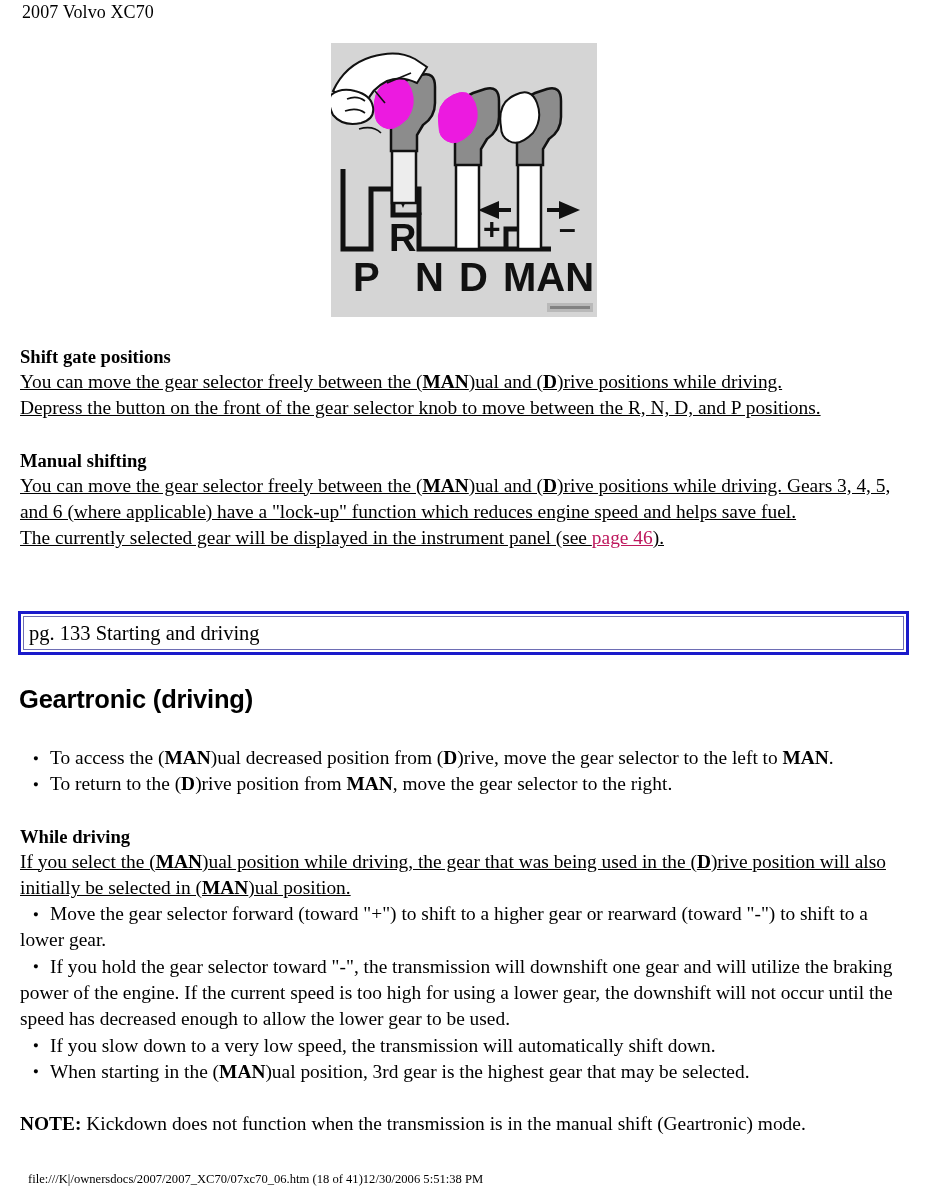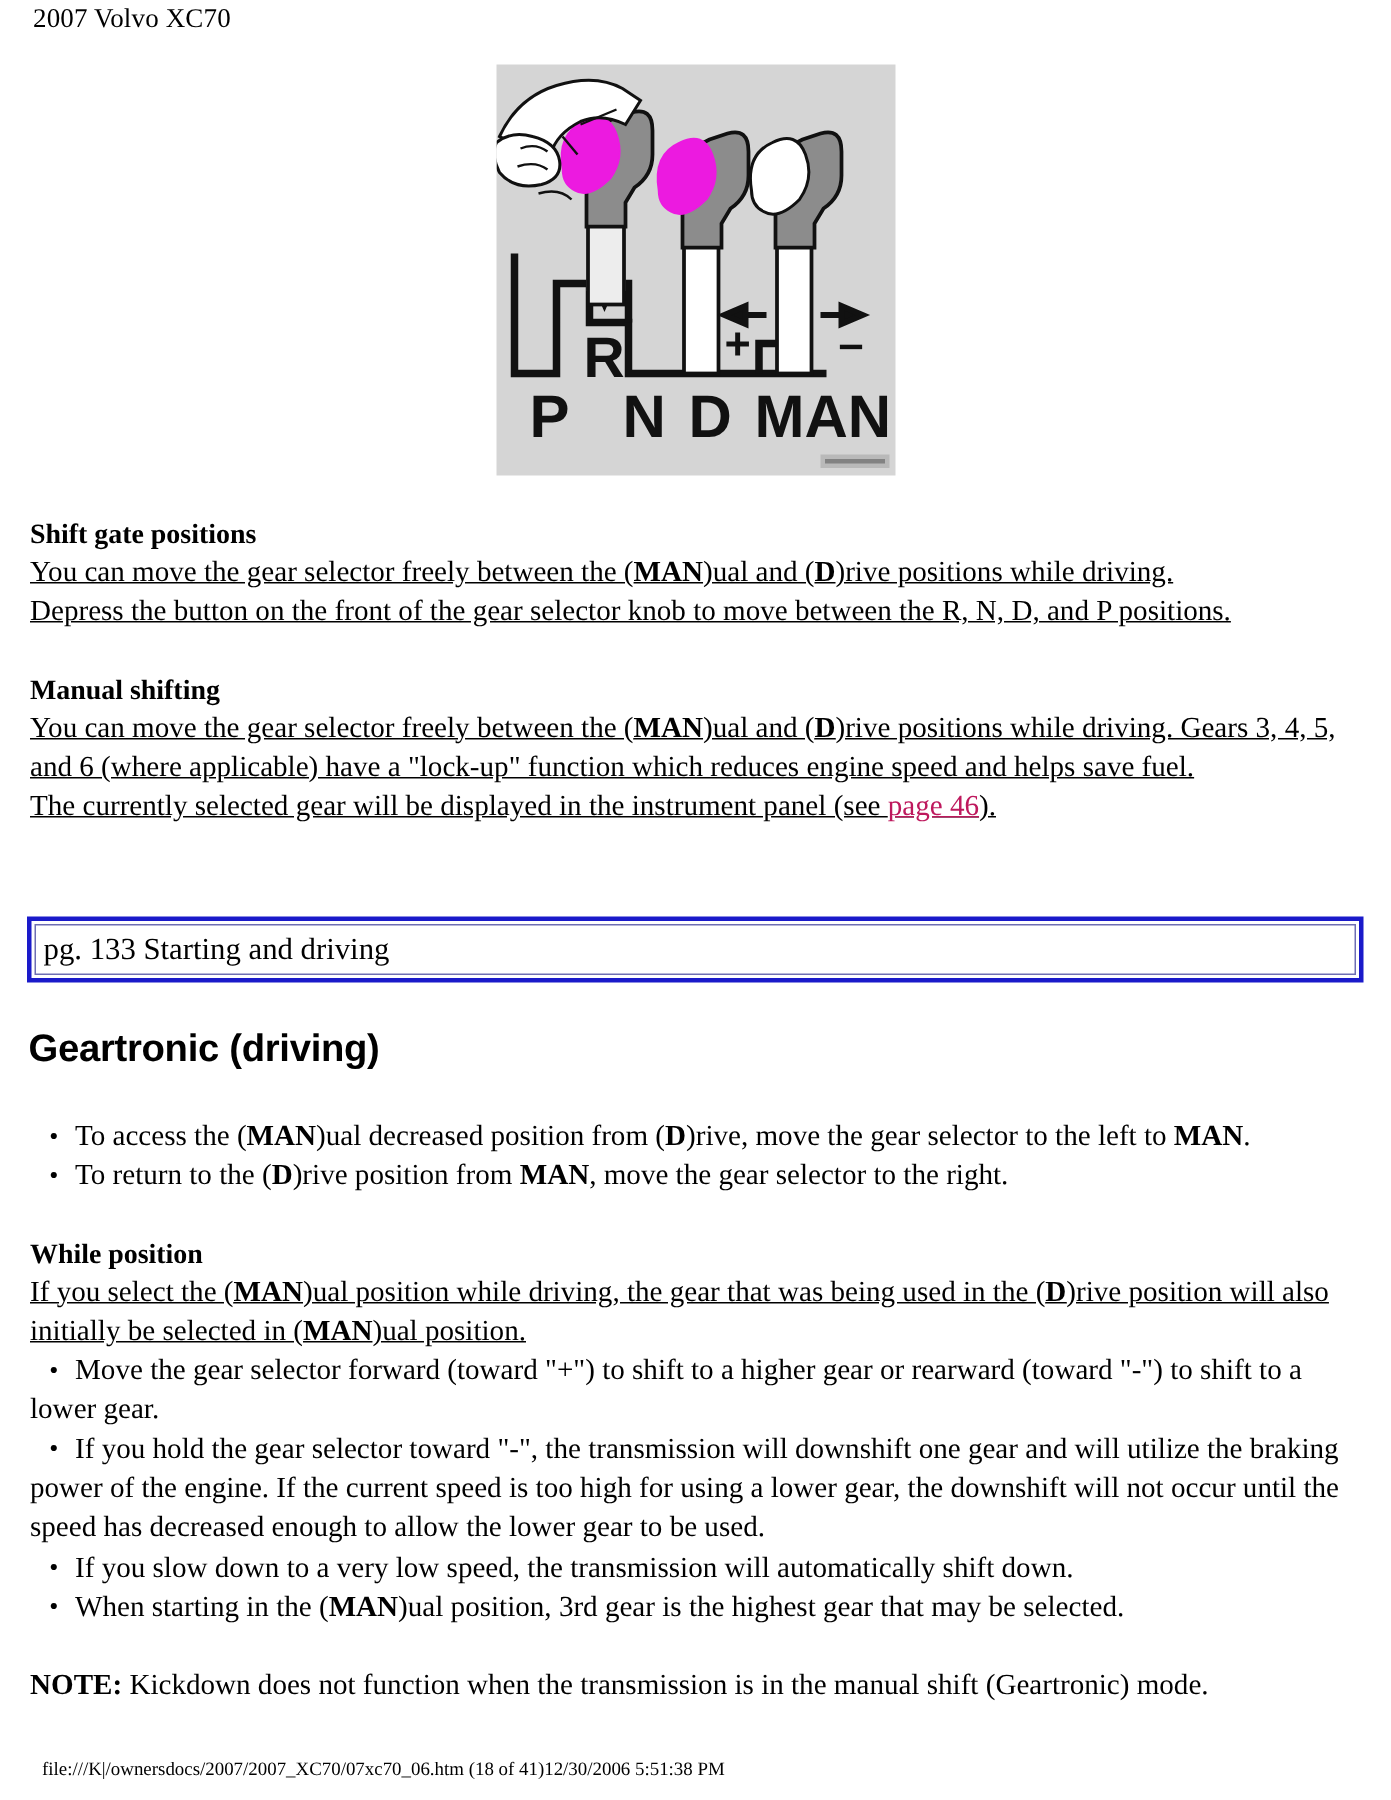--- a/index.html
+++ b/index.html
@@ -274,21 +274,21 @@
   <div class="content" style="top:745px;">
 
     <ul class="blist">
       <li><span>To access the (</span><b class="inl">MAN</b><span>)ual decreased position from (</span><b class="inl">D</b><span>)rive, move the gear selector to the left to </span><b class="inl">MAN</b><span>.</span></li>
 
       <li><span>To return to the (</span><b class="inl">D</b><span>)rive position from </span><b class="inl">MAN</b><span>, move the gear selector to the right.</span></li>
     </ul>
 
     <div class="gap"></div>
 
-    <div class="sec-head">While position</div>
+    <div class="sec-head">While driving</div>
 
     <p class="para"><span>If you select the (</span><b class="inl">MAN</b><span>)ual position while driving, the gear that was being used in the (</span><b class="inl">D</b><span>)rive position will also initially be selected in (</span><b class="inl">MAN</b><span>)ual position.</span></p>
 
     <ul class="blist flush">
       <li>Move the gear selector forward (toward "+") to shift to a higher gear or rearward (toward "-") to shift to a lower gear.</li>
       <li>If you hold the gear selector toward "-", the transmission will downshift one gear and will utilize the braking power of the engine. If the current speed is too high for using a lower gear, the downshift will not occur until the speed has decreased enough to allow the lower gear to be used.</li>
       <li>If you slow down to a very low speed, the transmission will automatically shift down.</li>
       <li><span>When starting in the (</span><b class="inl">MAN</b><span>)ual position, 3rd gear is the highest gear that may be selected.</span></li>
     </ul>
 

